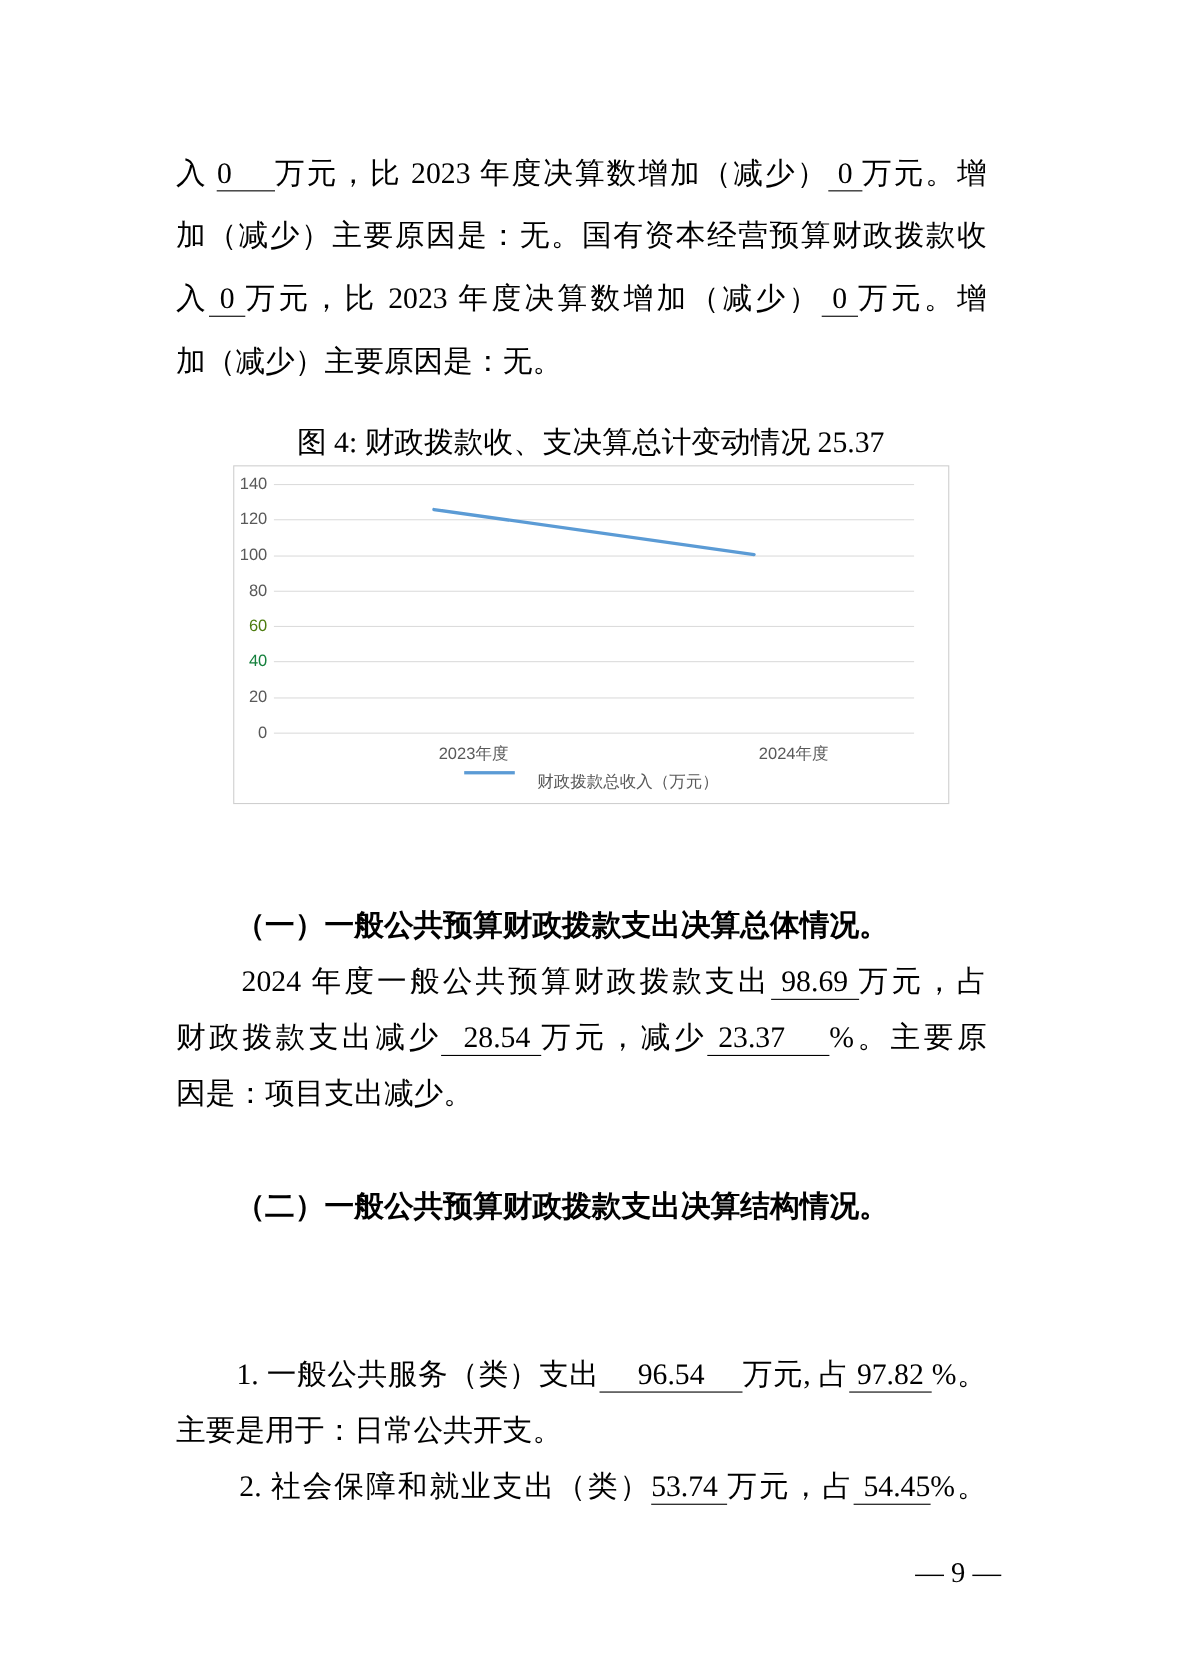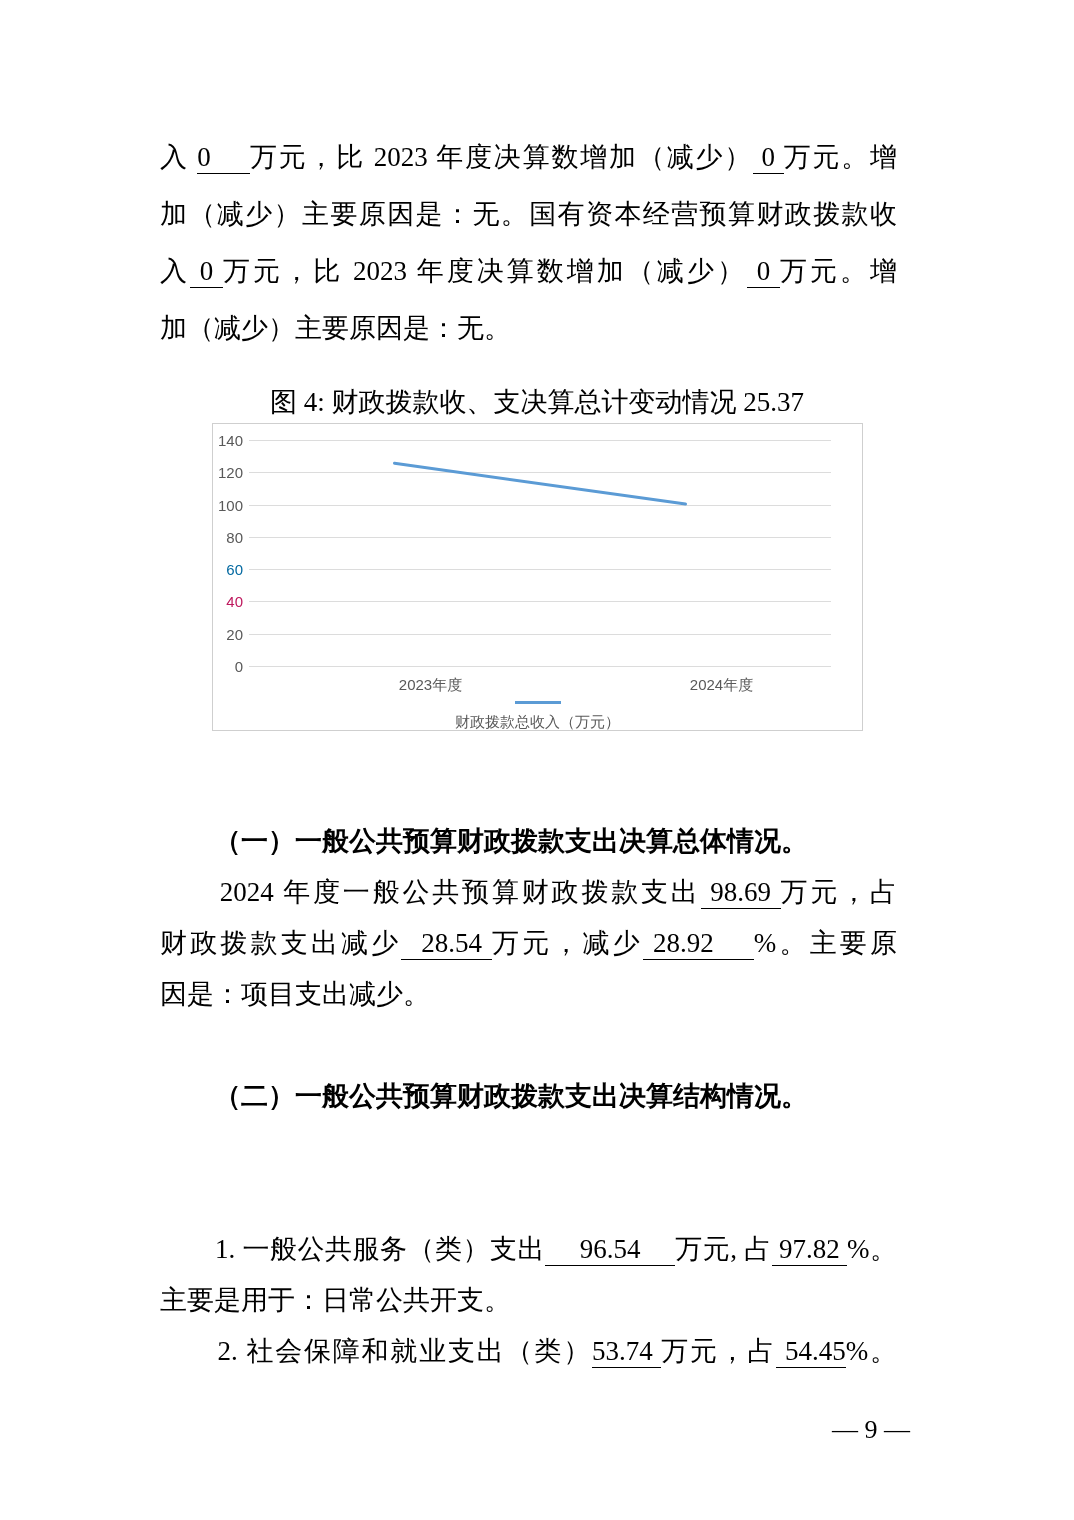--- a/index.html
+++ b/index.html
@@ -19,21 +19,21 @@
   
   .chart{position:absolute;left:212px;top:423px;width:649px;height:306px;
         border:1px solid #cfcfcf;background:#fff;
         font-family:"Liberation Sans",sans-serif;}
   .gridline{position:absolute;left:36px;width:582px;height:1px;background:#dcdcdc;}
   .ytick{position:absolute;left:0;width:30px;text-align:right;font-size:15px;color:#595959;
         transform:translateY(-50%);line-height:15px;}
   .xlabel{position:absolute;top:252px;transform:translateX(-50%);font-size:15px;color:#595959;margin-left:36px;}
   .plotline{position:absolute;left:0;top:0;}
   .legend{position:absolute;top:277px;left:0;width:100%;display:flex;justify-content:center;
-        align-items:center;gap:9px;flex-direction:column;}
+        align-items:flex-start;gap:21px;}
   .legend-swatch{width:46px;height:3px;}
   .legend-label{font-size:15px;color:#595959;}
   .page-number{position:absolute;top:1415px;right:164px;font-size:26px;line-height:30px;}
 </style>
 </head>
 <body>
 
 <div class="page">
 
   <div class="textblock lh57" style="top:129px;">
@@ -45,23 +45,23 @@
 
   <div class="fig-caption">图 4: 财政拨款收、支决算总计变动情况 25.37</div>
 
   <div class="chart">
     <div class="ticks">
         <div class="gridline" style="top: 242px; background: rgb(220, 220, 220);"></div>
         <div class="ytick" style="top: 242px; color: rgb(89, 89, 89);">0</div>
         <div class="gridline" style="top: 209.714px; background: rgb(220, 220, 220);"></div>
         <div class="ytick" style="top: 209.714px; color: rgb(89, 89, 89);">20</div>
         <div class="gridline" style="top: 177.429px; background: rgb(220, 220, 220);"></div>
-        <div class="ytick" style="top: 177.429px; color: #be185d;">40</div>
+        <div class="ytick" style="top: 177.429px; color: #15803d;">40</div>
         <div class="gridline" style="top: 145.143px; background: rgb(220, 220, 220);"></div>
-        <div class="ytick" style="top: 145.143px; color: #0369a1;">60</div>
+        <div class="ytick" style="top: 145.143px; color: #4d7c0f;">60</div>
         <div class="gridline" style="top: 112.857px; background: rgb(220, 220, 220);"></div>
         <div class="ytick" style="top: 112.857px; color: rgb(89, 89, 89);">80</div>
         <div class="gridline" style="top: 80.5714px; background: rgb(220, 220, 220);"></div>
         <div class="ytick" style="top: 80.5714px; color: rgb(89, 89, 89);">100</div>
         <div class="gridline" style="top: 48.2857px; background: rgb(220, 220, 220);"></div>
         <div class="ytick" style="top: 48.2857px; color: rgb(89, 89, 89);">120</div>
         <div class="gridline" style="top: 16px; background: rgb(220, 220, 220);"></div>
         <div class="ytick" style="top: 16px; color: rgb(89, 89, 89);">140</div>
       </div>
     <div class="xlabels">
@@ -77,21 +77,21 @@
     </div>
   </div>
 
 
   <div class="textblock lh51" style="top:816px;">
     <div class="line sub-heading">（一）一般公共预算财政拨款支出决算总体情况。</div>
   </div>
 
   <div class="textblock lh51" style="top:867px;">
       <div class="line fill"><span class="">　　2024 年度一般公共预算财政拨款支出</span><span class="ul"> 98.69 </span><span class="">万元，占</span></div>
-      <div class="line fill"><span class="">财政拨款支出减少</span><span class="ul">  28.54 </span><span class="">万元，减少</span><span class="ul"> 28.92 　</span><span class="">%。主要原</span></div>
+      <div class="line fill"><span class="">财政拨款支出减少</span><span class="ul">  28.54 </span><span class="">万元，减少</span><span class="ul"> 23.37 　</span><span class="">%。主要原</span></div>
       <div class="line"><span class="">因是：项目支出减少。</span></div>
     </div>
 
   <div class="textblock lh51" style="top:1071px;">
     <div class="line sub-heading">（二）一般公共预算财政拨款支出决算结构情况。</div>
   </div>
 
 
   <div class="textblock lh51" style="top:1224px;">
       <div class="line fill"><span class="">　　1. 一般公共服务（类）支出</span><span class="ul">　 96.54 　</span><span class="">万元, 占</span><span class="ul"> 97.82 </span><span class="">%。</span></div>

